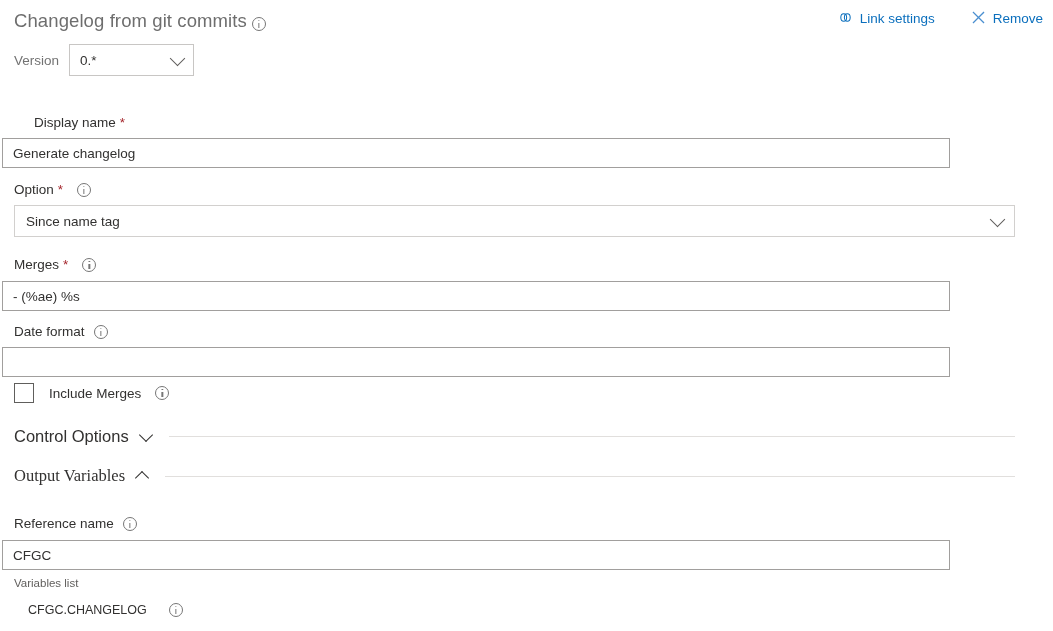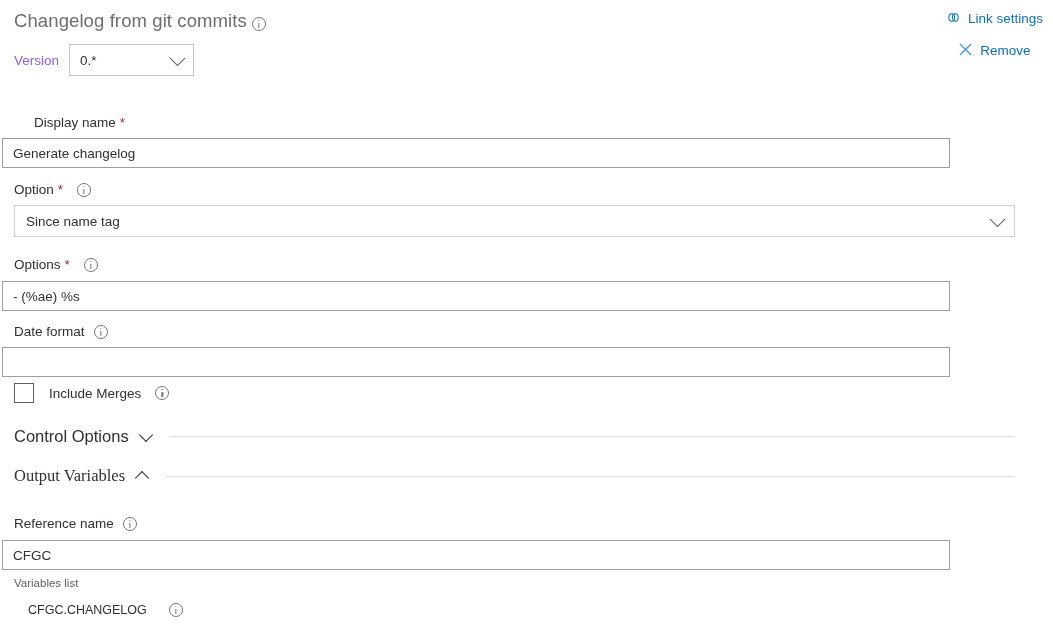--- a/index.html
+++ b/index.html
@@ -45,22 +45,21 @@
     left: 252px;
     top: 14px;
   }
 
   .header-actions {
     position: absolute;
     right: 10px;
     top: 10px;
     display: flex;
     align-items: center;
-    gap: 14px;
-    flex-direction: column;
+    gap: 36px;
   }
   .action-link {
     display: flex;
     align-items: center;
     gap: 7px;
     color: #0b6fbd;
     font-size: 13.5px;
     cursor: pointer;
     white-space: nowrap;
   }
@@ -102,21 +101,21 @@
   
   .version-row {
     position: absolute;
     left: 14px;
     top: 44px;
     display: flex;
     align-items: center;
   }
   .version-label {
     font-size: 13.5px;
-    color: #8b5cf6;
+    color: #737373;
     margin-right: 10px;
   }
   .version-select {
     width: 125px;
     height: 32px;
     border: 1px solid #c8c6c4;
     background: #ffffff;
     display: flex;
     align-items: center;
     justify-content: space-between;
@@ -317,21 +316,21 @@
     <span>Option</span>
     <span class="req">*</span>
     <span class="info-icon"></span>
   </div>
   <div class="dropdown-input" style="top:205px;">
     <span>Since name tag</span>
     <span class="chev"></span>
   </div>
 
   <div class="field-label" style="left:14px; top:257px;">
-    <span>Options</span>
+    <span>Merges</span>
     <span class="req">*</span>
     <span class="info-icon"></span>
   </div>
   <input class="text-input" style="top: 281px;" type="text" value="- (%ae) %s">
 
   <div class="field-label" style="left:14px; top:324px;">
     <span>Date format</span>
     <span class="info-icon tight"></span>
   </div>
   <input class="text-input" style="top: 347px;" type="text" value="">

